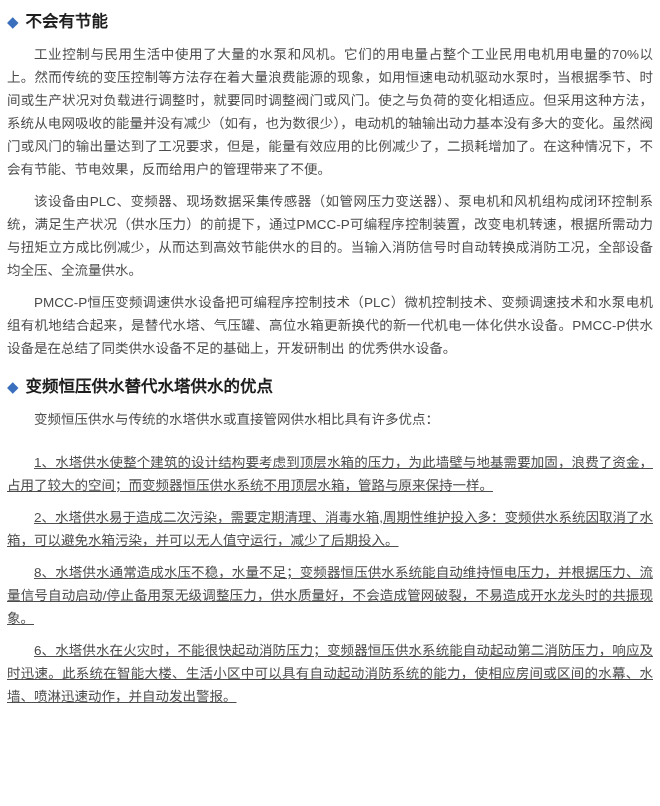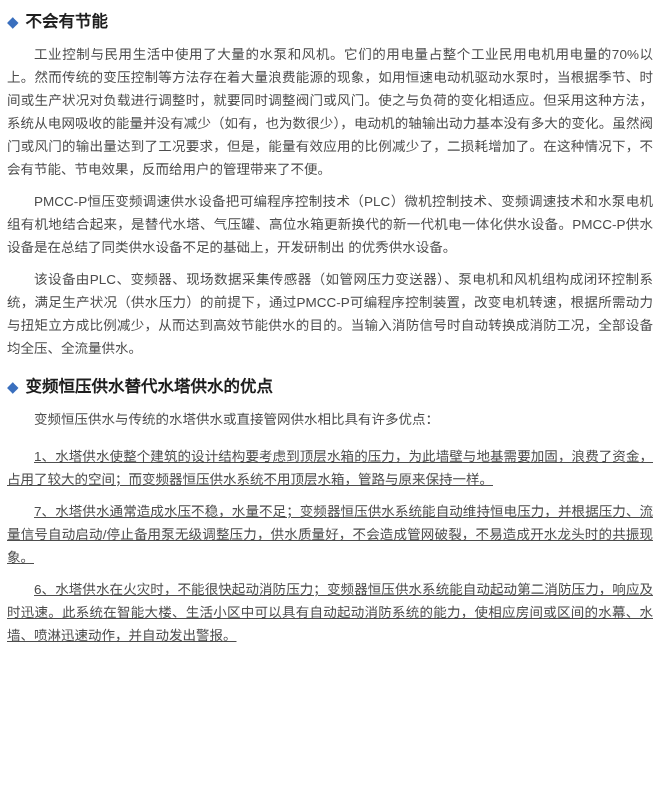--- a/index.html
+++ b/index.html
@@ -35,47 +35,48 @@
     font-size: 15px;
     line-height: 15px;
     font-style: normal;
   }
   .para {
     margin: 0 0 9px 0;
     text-indent: 2em;
     text-align: justify;
   }
   .para.intro {
-    margin-bottom: 14px;
+    margin-bottom: 20px;
   }
   .points .para {
     margin-bottom: 9px;
     text-decoration: underline;
   }
 </style>
 </head>
 <body>
 
 <div class="doc">
 
   <div class="section-heading">
     <span class="diamond" style="color: rgb(58, 111, 190);">◆</span>
     <span>不会有节能</span>
   </div>
 
   <p class="para">工业控制与民用生活中使用了大量的水泵和风机。它们的用电量占整个工业民用电机用电量的70%以上。然而传统的变压控制等方法存在着大量浪费能源的现象，如用恒速电动机驱动水泵时，当根据季节、时间或生产状况对负载进行调整时，就要同时调整阀门或风门。使之与负荷的变化相适应。但采用这种方法，系统从电网吸收的能量并没有减少（如有，也为数很少），电动机的轴输出动力基本没有多大的变化。虽然阀门或风门的输出量达到了工况要求，但是，能量有效应用的比例减少了，二损耗增加了。在这种情况下，不会有节能、节电效果，反而给用户的管理带来了不便。</p>
+  <p class="para">该设备由PLC、变频器、现场数据采集传感器（如管网压力变送器）、泵电机和风机组构成闭环控制系统，满足生产状况（供水压力）的前提下，通过PMCC-P可编程序控制装置，改变电机转速，根据所需动力与扭矩立方成比例减少，从而达到高效节能供水的目的。当输入消防信号时自动转换成消防工况，全部设备均全压、全流量供水。</p>
   <p class="para">PMCC-P恒压变频调速供水设备把可编程序控制技术（PLC）微机控制技术、变频调速技术和水泵电机组有机地结合起来，是替代水塔、气压罐、高位水箱更新换代的新一代机电一体化供水设备。PMCC-P供水设备是在总结了同类供水设备不足的基础上，开发研制出 的优秀供水设备。</p>
-  <p class="para">该设备由PLC、变频器、现场数据采集传感器（如管网压力变送器）、泵电机和风机组构成闭环控制系统，满足生产状况（供水压力）的前提下，通过PMCC-P可编程序控制装置，改变电机转速，根据所需动力与扭矩立方成比例减少，从而达到高效节能供水的目的。当输入消防信号时自动转换成消防工况，全部设备均全压、全流量供水。</p>
 
   <div class="section-heading second">
     <span class="diamond" style="color: rgb(58, 111, 190);">◆</span>
     <span>变频恒压供水替代水塔供水的优点</span>
   </div>
 
   <p class="para intro">变频恒压供水与传统的水塔供水或直接管网供水相比具有许多优点：</p>
 
   <div class="points">
     <p class="para">1、水塔供水使整个建筑的设计结构要考虑到顶层水箱的压力，为此墙壁与地基需要加固，浪费了资金，占用了较大的空间；而变频器恒压供水系统不用顶层水箱，管路与原来保持一样。</p>
-    <p class="para">7、水塔供水通常造成水压不稳，水量不足；变频器恒压供水系统能自动维持恒电压力，并根据压力、流量信号自动启动/停止备用泵无级调整压力，供水质量好，不会造成管网破裂，不易造成开水龙头时的共振现象。</p>
+    <p class="para">2、水塔供水易于造成二次污染，需要定期清理、消毒水箱,周期性维护投入多：变频供水系统因取消了水箱，可以避免水箱污染，并可以无人值守运行，减少了后期投入。</p>
+    <p class="para">8、水塔供水通常造成水压不稳，水量不足；变频器恒压供水系统能自动维持恒电压力，并根据压力、流量信号自动启动/停止备用泵无级调整压力，供水质量好，不会造成管网破裂，不易造成开水龙头时的共振现象。</p>
     <p class="para">6、水塔供水在火灾时，不能很快起动消防压力；变频器恒压供水系统能自动起动第二消防压力，响应及时迅速。此系统在智能大楼、生活小区中可以具有自动起动消防系统的能力，使相应房间或区间的水幕、水墙、喷淋迅速动作，并自动发出警报。</p>
   </div>
 
 </div>
 
 </body></html>

